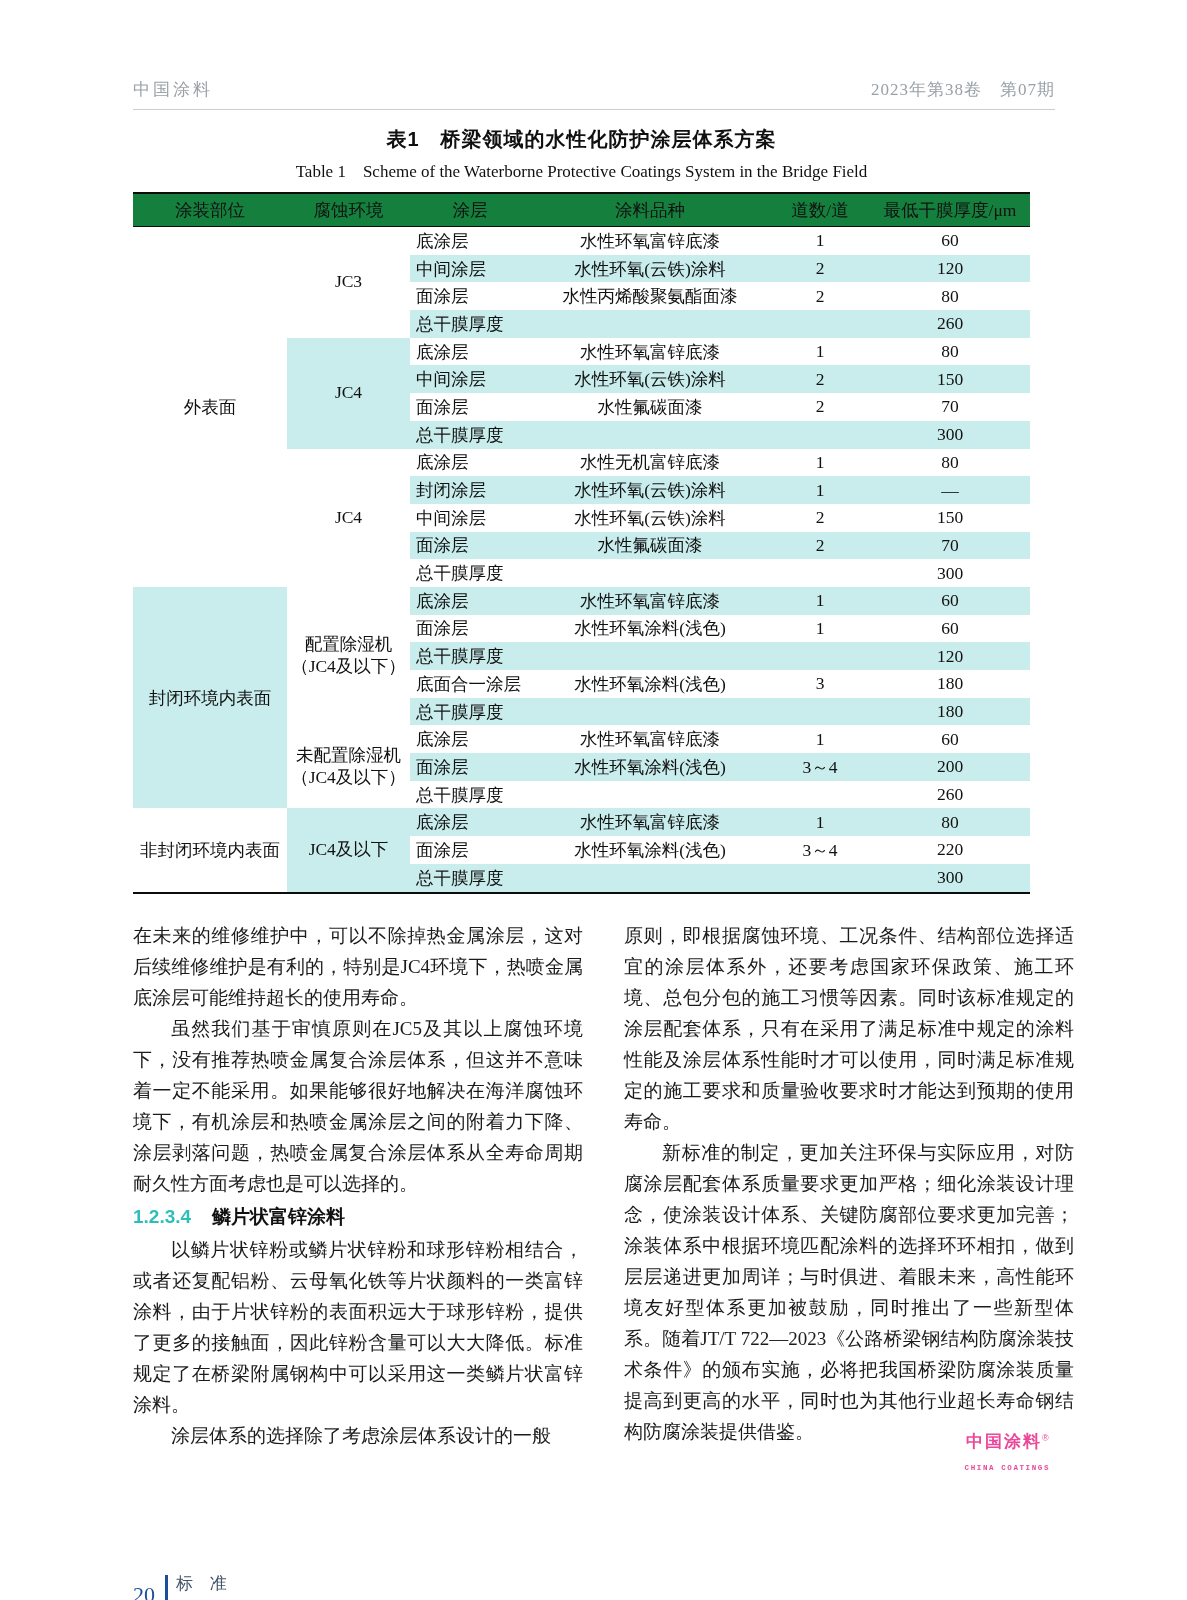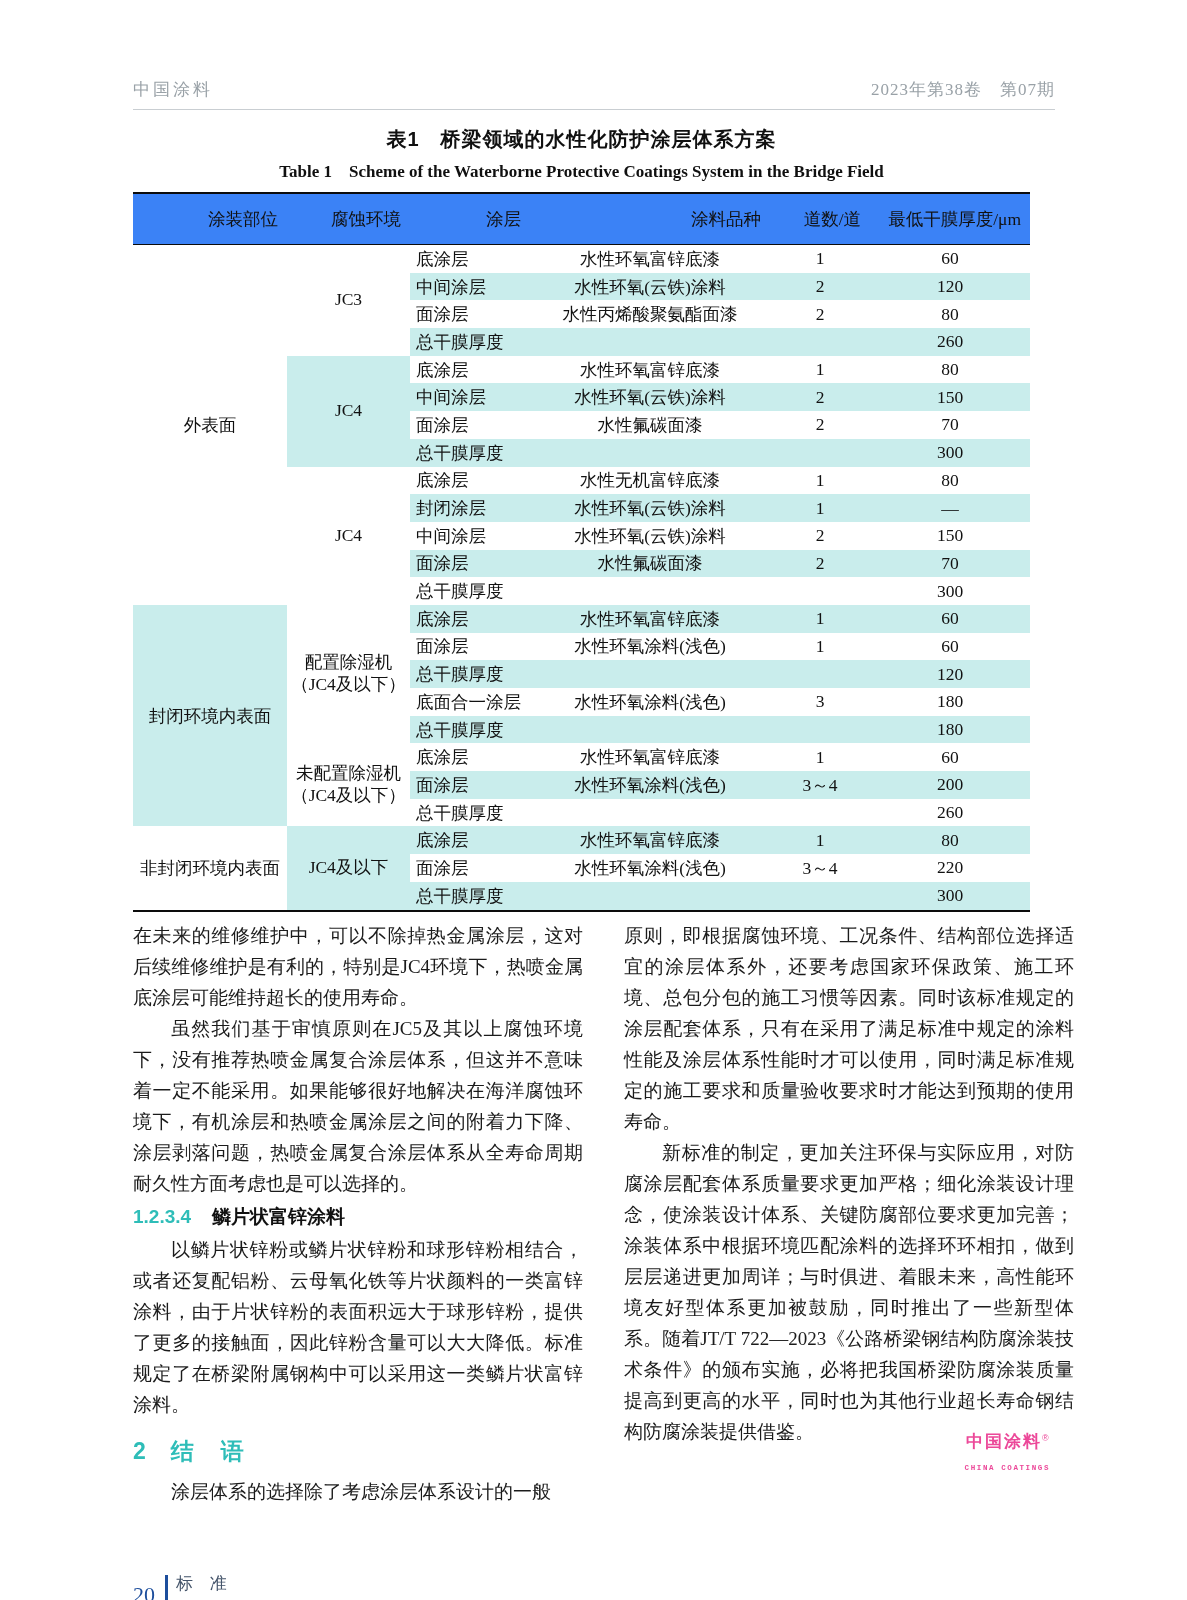--- a/index.html
+++ b/index.html
@@ -18,29 +18,29 @@
   }
   .page-header .issue { letter-spacing:1px; }
 
   
   .table-block { position:absolute; left:133px; top:126px; width:897px; }
   .tbl-title-zh {
     text-align:center; font-weight:bold; font-size:20px; color:#101010;
     font-family:"Liberation Sans","DejaVu Sans",sans-serif; letter-spacing:1px;
   }
   .tbl-title-en {
-    text-align:center; font-weight:bold; font-size:17px; color:#101010; margin-top:7px;
+    text-align:center; font-weight:normal; font-size:17px; color:#101010; margin-top:7px;
   }
   table.coatings {
     margin-top:9px; border-collapse:collapse; table-layout:fixed; width:897px;
     border-top:2px solid #0c0c0c; border-bottom:2px solid #0c0c0c;
   }
   table.coatings th {
-    background:#3b82f6; font-weight:normal; font-size:17.5px; color:#111;
-    height:32px; border-bottom:1.5px solid #0c0c0c; padding:9px;text-align:right;
+    background:#15803d; font-weight:normal; font-size:17.5px; color:#111;
+    height:32px; border-bottom:1.5px solid #0c0c0c; padding:0;
   }
   table.coatings td {
     height:27.7px; font-size:17.5px; text-align:center; vertical-align:middle;
     padding:0; color:#111;
   }
   table.coatings td.layer { text-align:left; padding-left:6px;margin-left:48px; }
   table.coatings td.env { white-space:pre-line; line-height:1.25; }
   table.coatings .shade { background:#c9edec; }
 
   
@@ -270,23 +270,20 @@
   </table>
 </div>
 
 <div class="col col-left">
   <p>在未来的维修维护中，可以不除掉热金属涂层，这对后续维修维护是有利的，特别是JC4环境下，热喷金属底涂层可能维持超长的使用寿命。</p>
   <p class="indent">虽然我们基于审慎原则在JC5及其以上腐蚀环境下，没有推荐热喷金属复合涂层体系，但这并不意味着一定不能采用。如果能够很好地解决在海洋腐蚀环境下，有机涂层和热喷金属涂层之间的附着力下降、涂层剥落问题，热喷金属复合涂层体系从全寿命周期耐久性方面考虑也是可以选择的。</p>
   <div class="sec-head">
     <span class="sec-num">1.2.3.4</span><span class="sec-title">鳞片状富锌涂料</span>
   </div>
   <p class="indent">以鳞片状锌粉或鳞片状锌粉和球形锌粉相结合，或者还复配铝粉、云母氧化铁等片状颜料的一类富锌涂料，由于片状锌粉的表面积远大于球形锌粉，提供了更多的接触面，因此锌粉含量可以大大降低。标准规定了在桥梁附属钢构中可以采用这一类鳞片状富锌涂料。</p>
-  <div class="closing-head">
-    <span class="num">2</span><span>结　语</span>
-  </div>
   <p class="indent">涂层体系的选择除了考虑涂层体系设计的一般</p>
 </div>
 
 <div class="col col-right">
   <p>原则，即根据腐蚀环境、工况条件、结构部位选择适宜的涂层体系外，还要考虑国家环保政策、施工环境、总包分包的施工习惯等因素。同时该标准规定的涂层配套体系，只有在采用了满足标准中规定的涂料性能及涂层体系性能时才可以使用，同时满足标准规定的施工要求和质量验收要求时才能达到预期的使用寿命。</p>
   <p class="indent">新标准的制定，更加关注环保与实际应用，对防腐涂层配套体系质量要求更加严格；细化涂装设计理念，使涂装设计体系、关键防腐部位要求更加完善；涂装体系中根据环境匹配涂料的选择环环相扣，做到层层递进更加周详；与时俱进、着眼未来，高性能环境友好型体系更加被鼓励，同时推出了一些新型体系。随着JT/T 722—2023《公路桥梁钢结构防腐涂装技术条件》的颁布实施，必将把我国桥梁防腐涂装质量提高到更高的水平，同时也为其他行业超长寿命钢结构防腐涂装提供借鉴。</p>
 </div>
 
 <div class="logo">
   <div>

